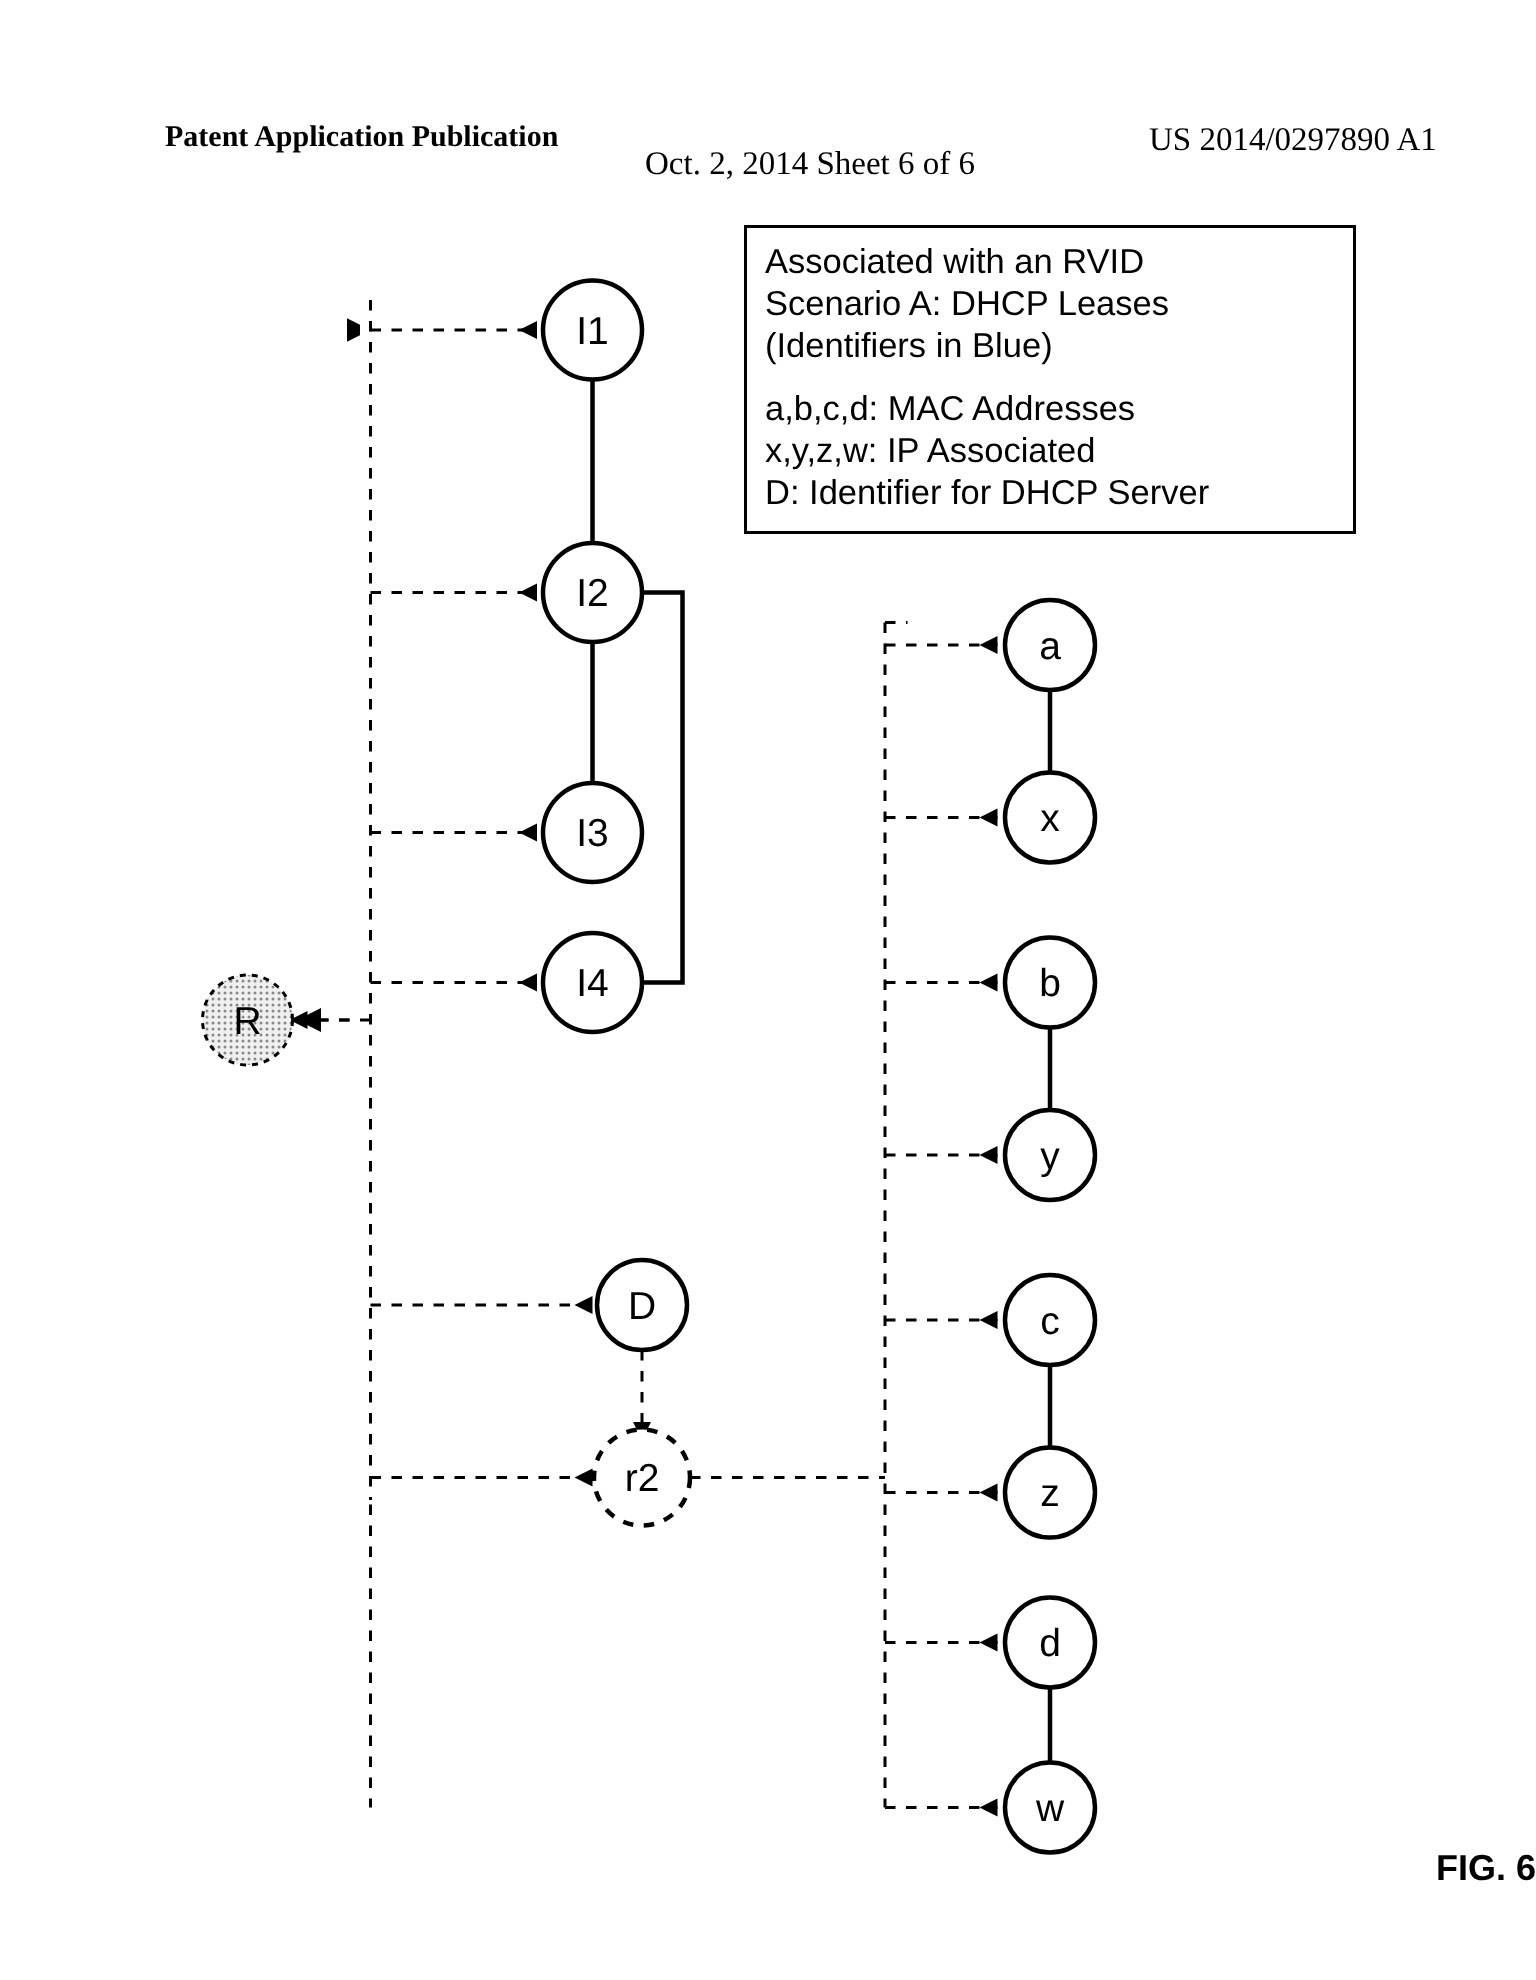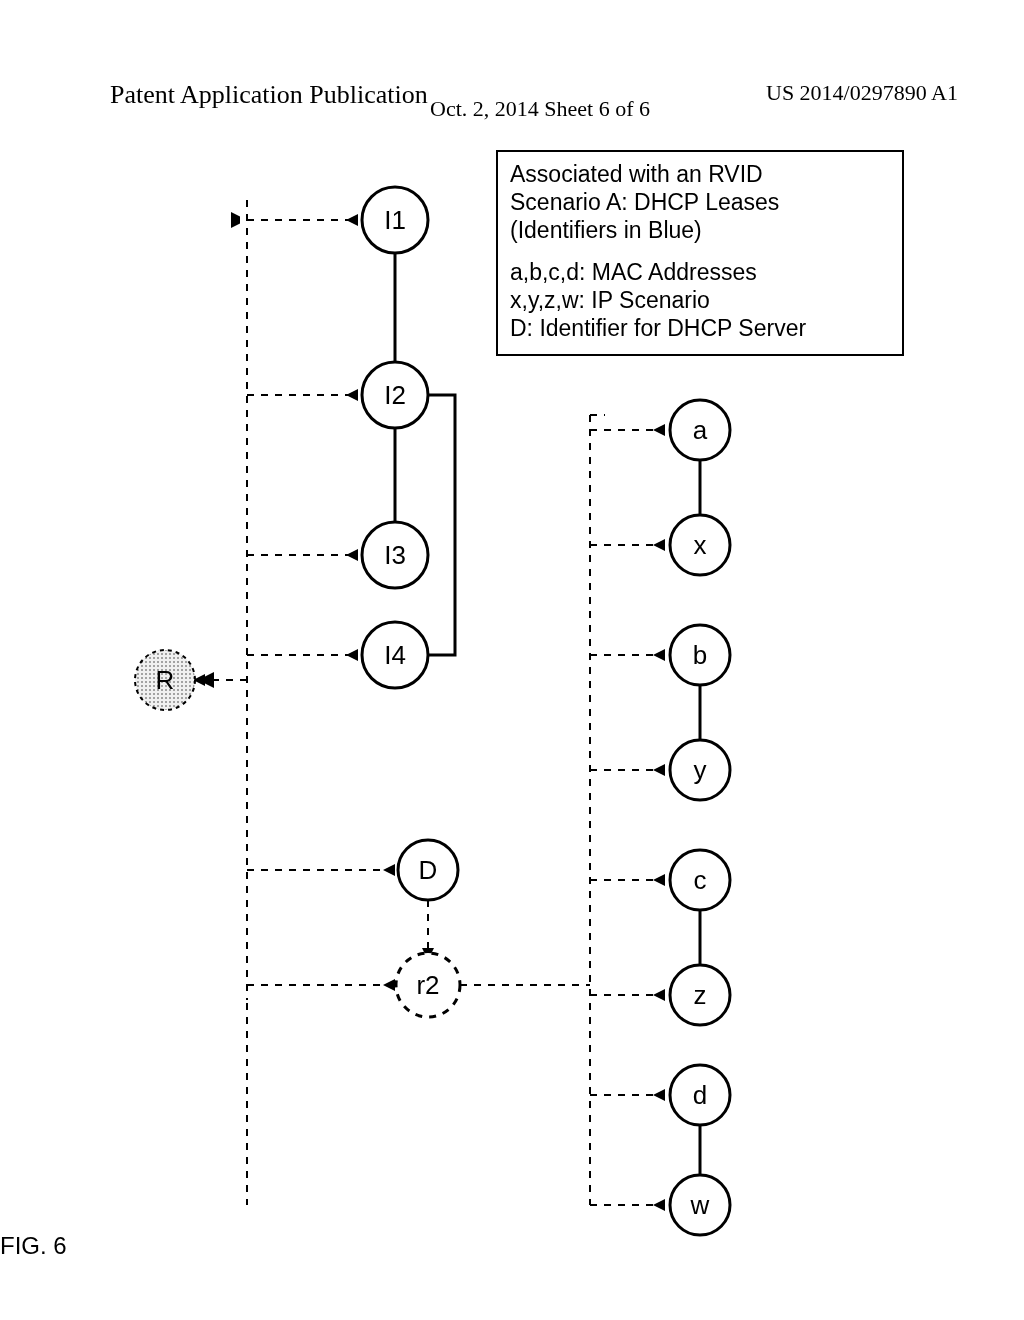--- a/index.html
+++ b/index.html
@@ -11,22 +11,22 @@
   .page {
     position: relative;
     width: 1024px;
     height: 1320px;
     background: #fff;
   }
   .header-left {
     position: absolute;
     top: 80px;
     left: 110px;
-    font-size: 26px;
-    font-weight: normal;
+    font-size: 20px;
+    font-weight: bold;
   }
   .header-center {
     position: absolute;
     top: 80px;
     left: 430px;
     font-size: 22px;
     margin-top: 16px;
   }
   .header-right {
     position: absolute;
@@ -43,23 +43,23 @@
     border: 2px solid #000;
     padding: 8px 12px 12px 12px;
     font-family: Arial, Helvetica, sans-serif;
     font-size: 23px;
     line-height: 1.22;
   }
   .fig-caption {
     position: absolute;
     bottom: 60px;
     width: 100%;
-    text-align: left;
+    text-align: right;
     font-family: Arial, Helvetica, sans-serif;
-    font-weight: normal;
+    font-weight: bold;
     font-size: 24px;
   }
   svg.diagram {
     position: absolute;
     top: 0;
     left: 0;
     width: 1024px;
     height: 1320px;
   }
   .node-label {
@@ -260,19 +260,19 @@
     </g>
 
   </svg>
 
   <div class="legend-box">
     <div>Associated with an RVID</div>
     <div>Scenario A: DHCP Leases</div>
     <div>(Identifiers in Blue)</div>
     <div style="height:14px"></div>
     <div>a,b,c,d: MAC Addresses</div>
-    <div>x,y,z,w: IP Scenario</div>
+    <div>x,y,z,w: IP Associated</div>
     <div>D: Identifier for DHCP Server</div>
   </div>
 
   <div class="fig-caption">FIG. 6</div>
 
 </div>
 
 </body></html>

